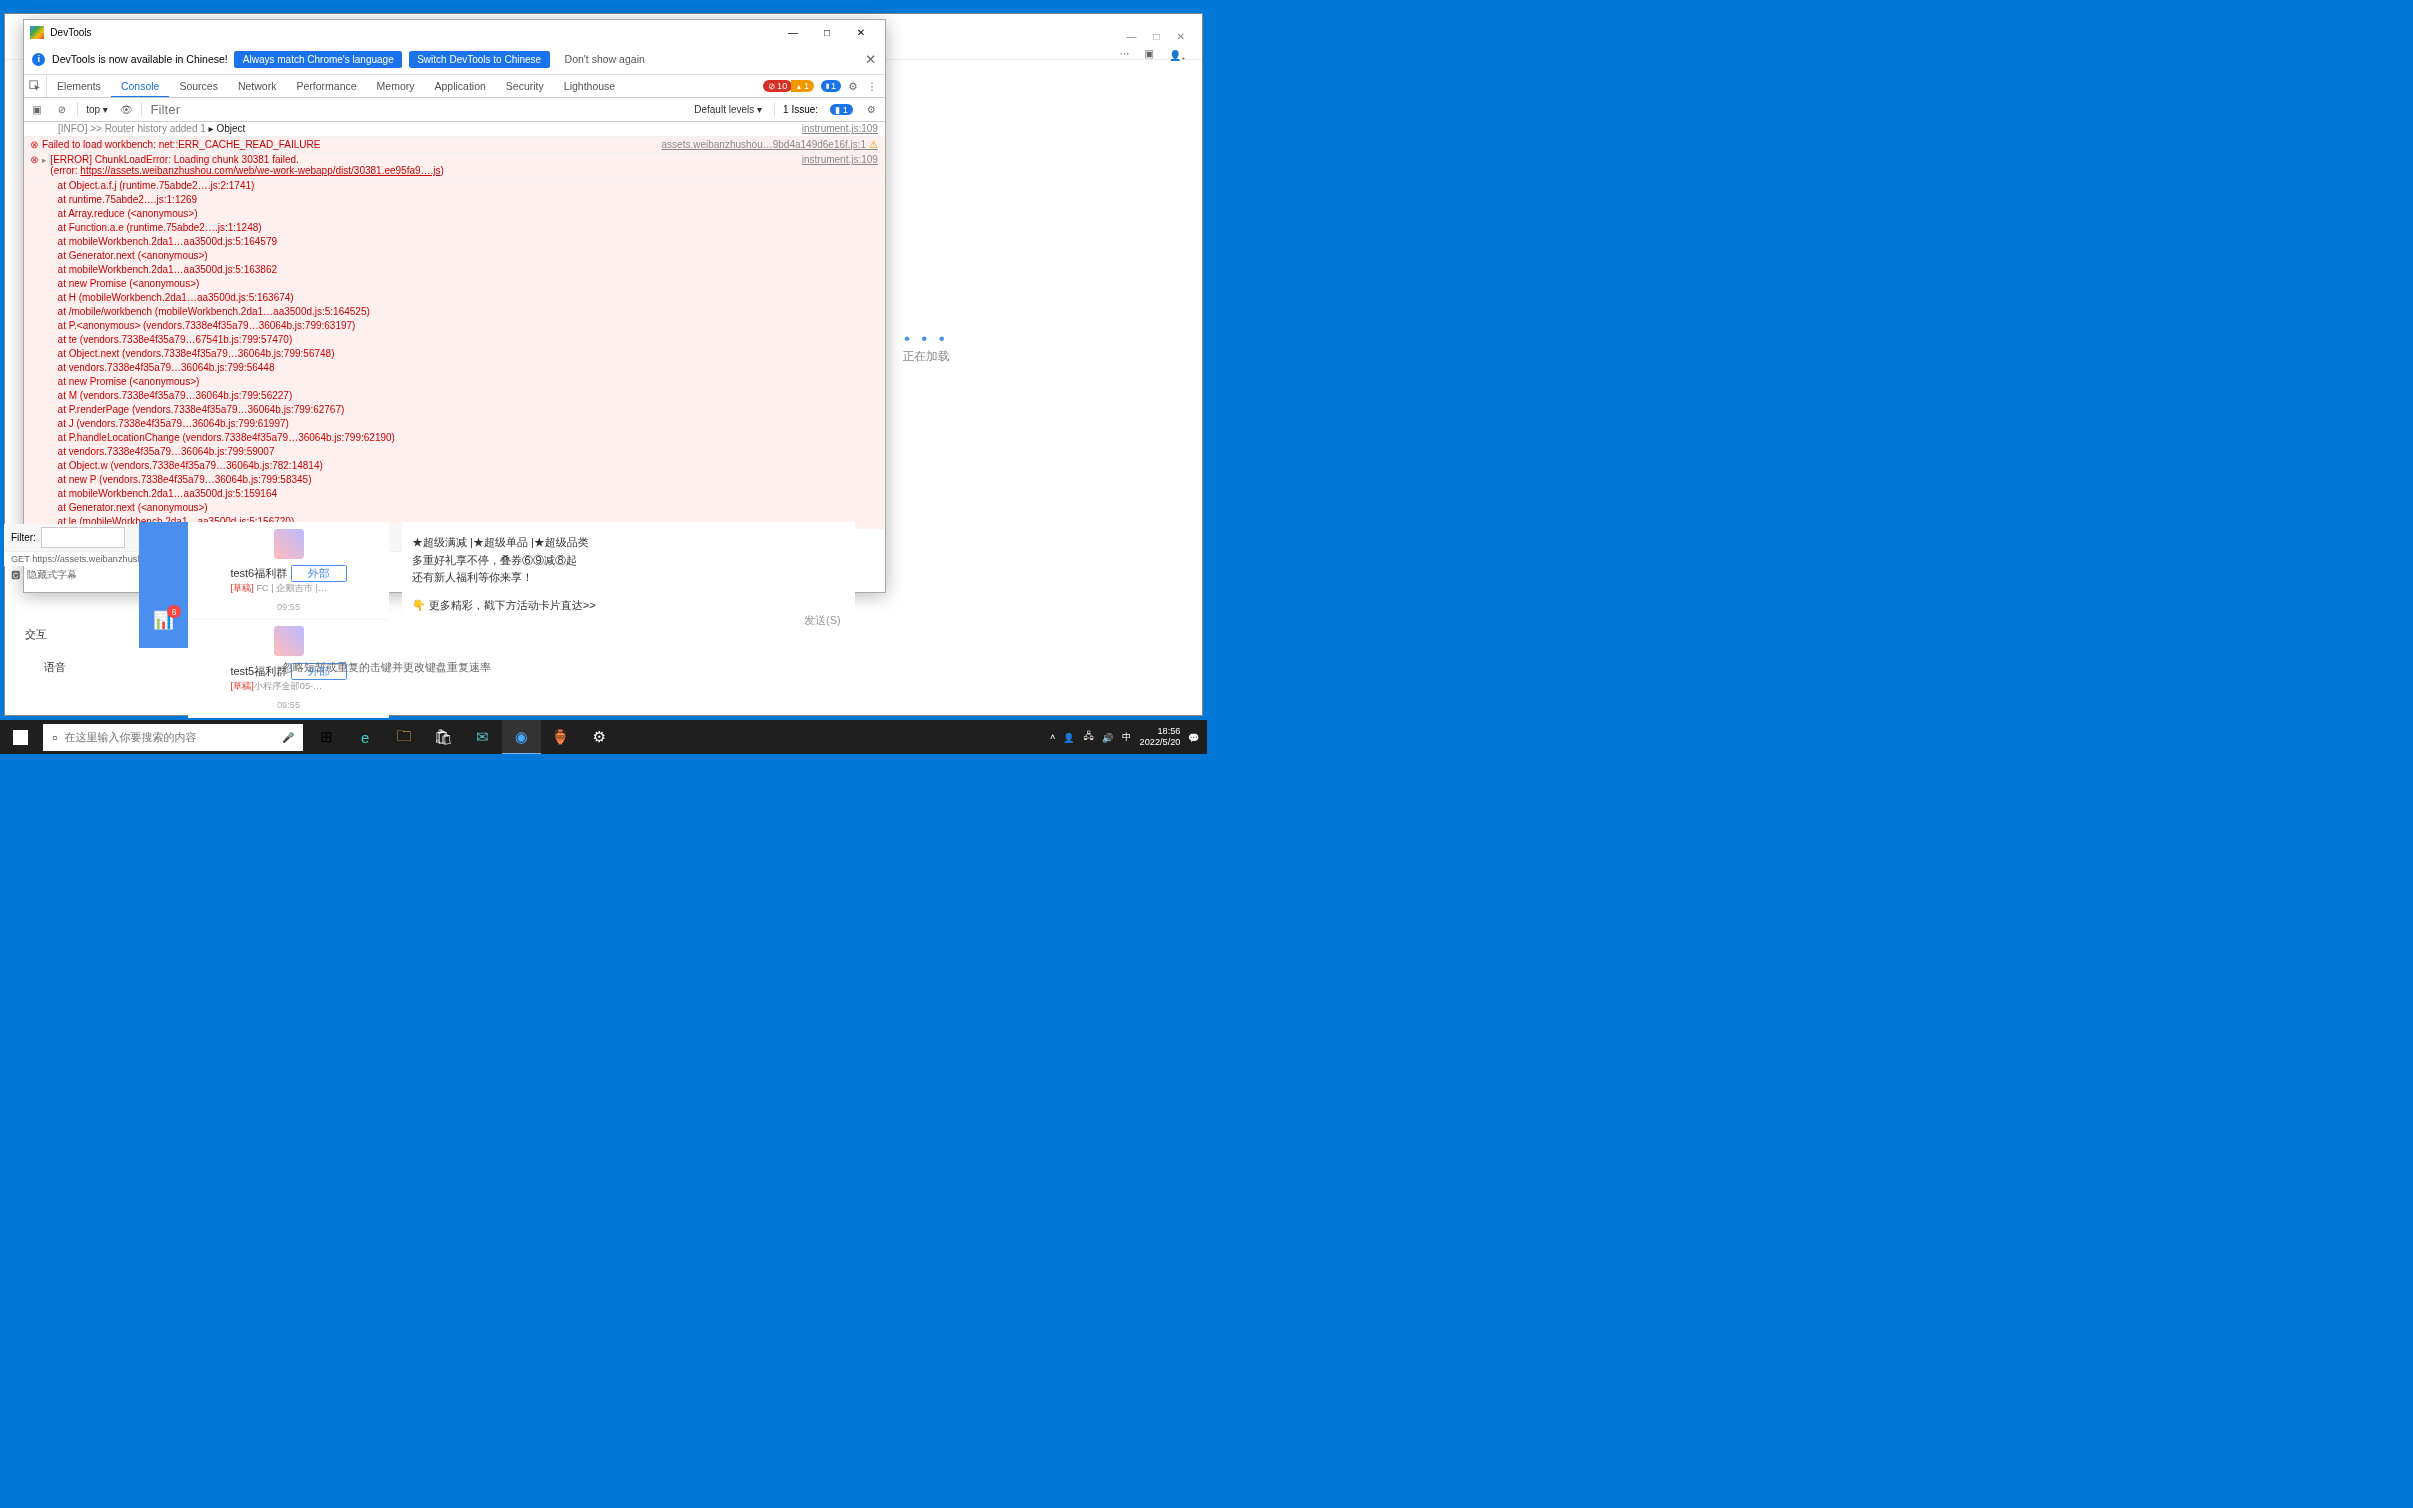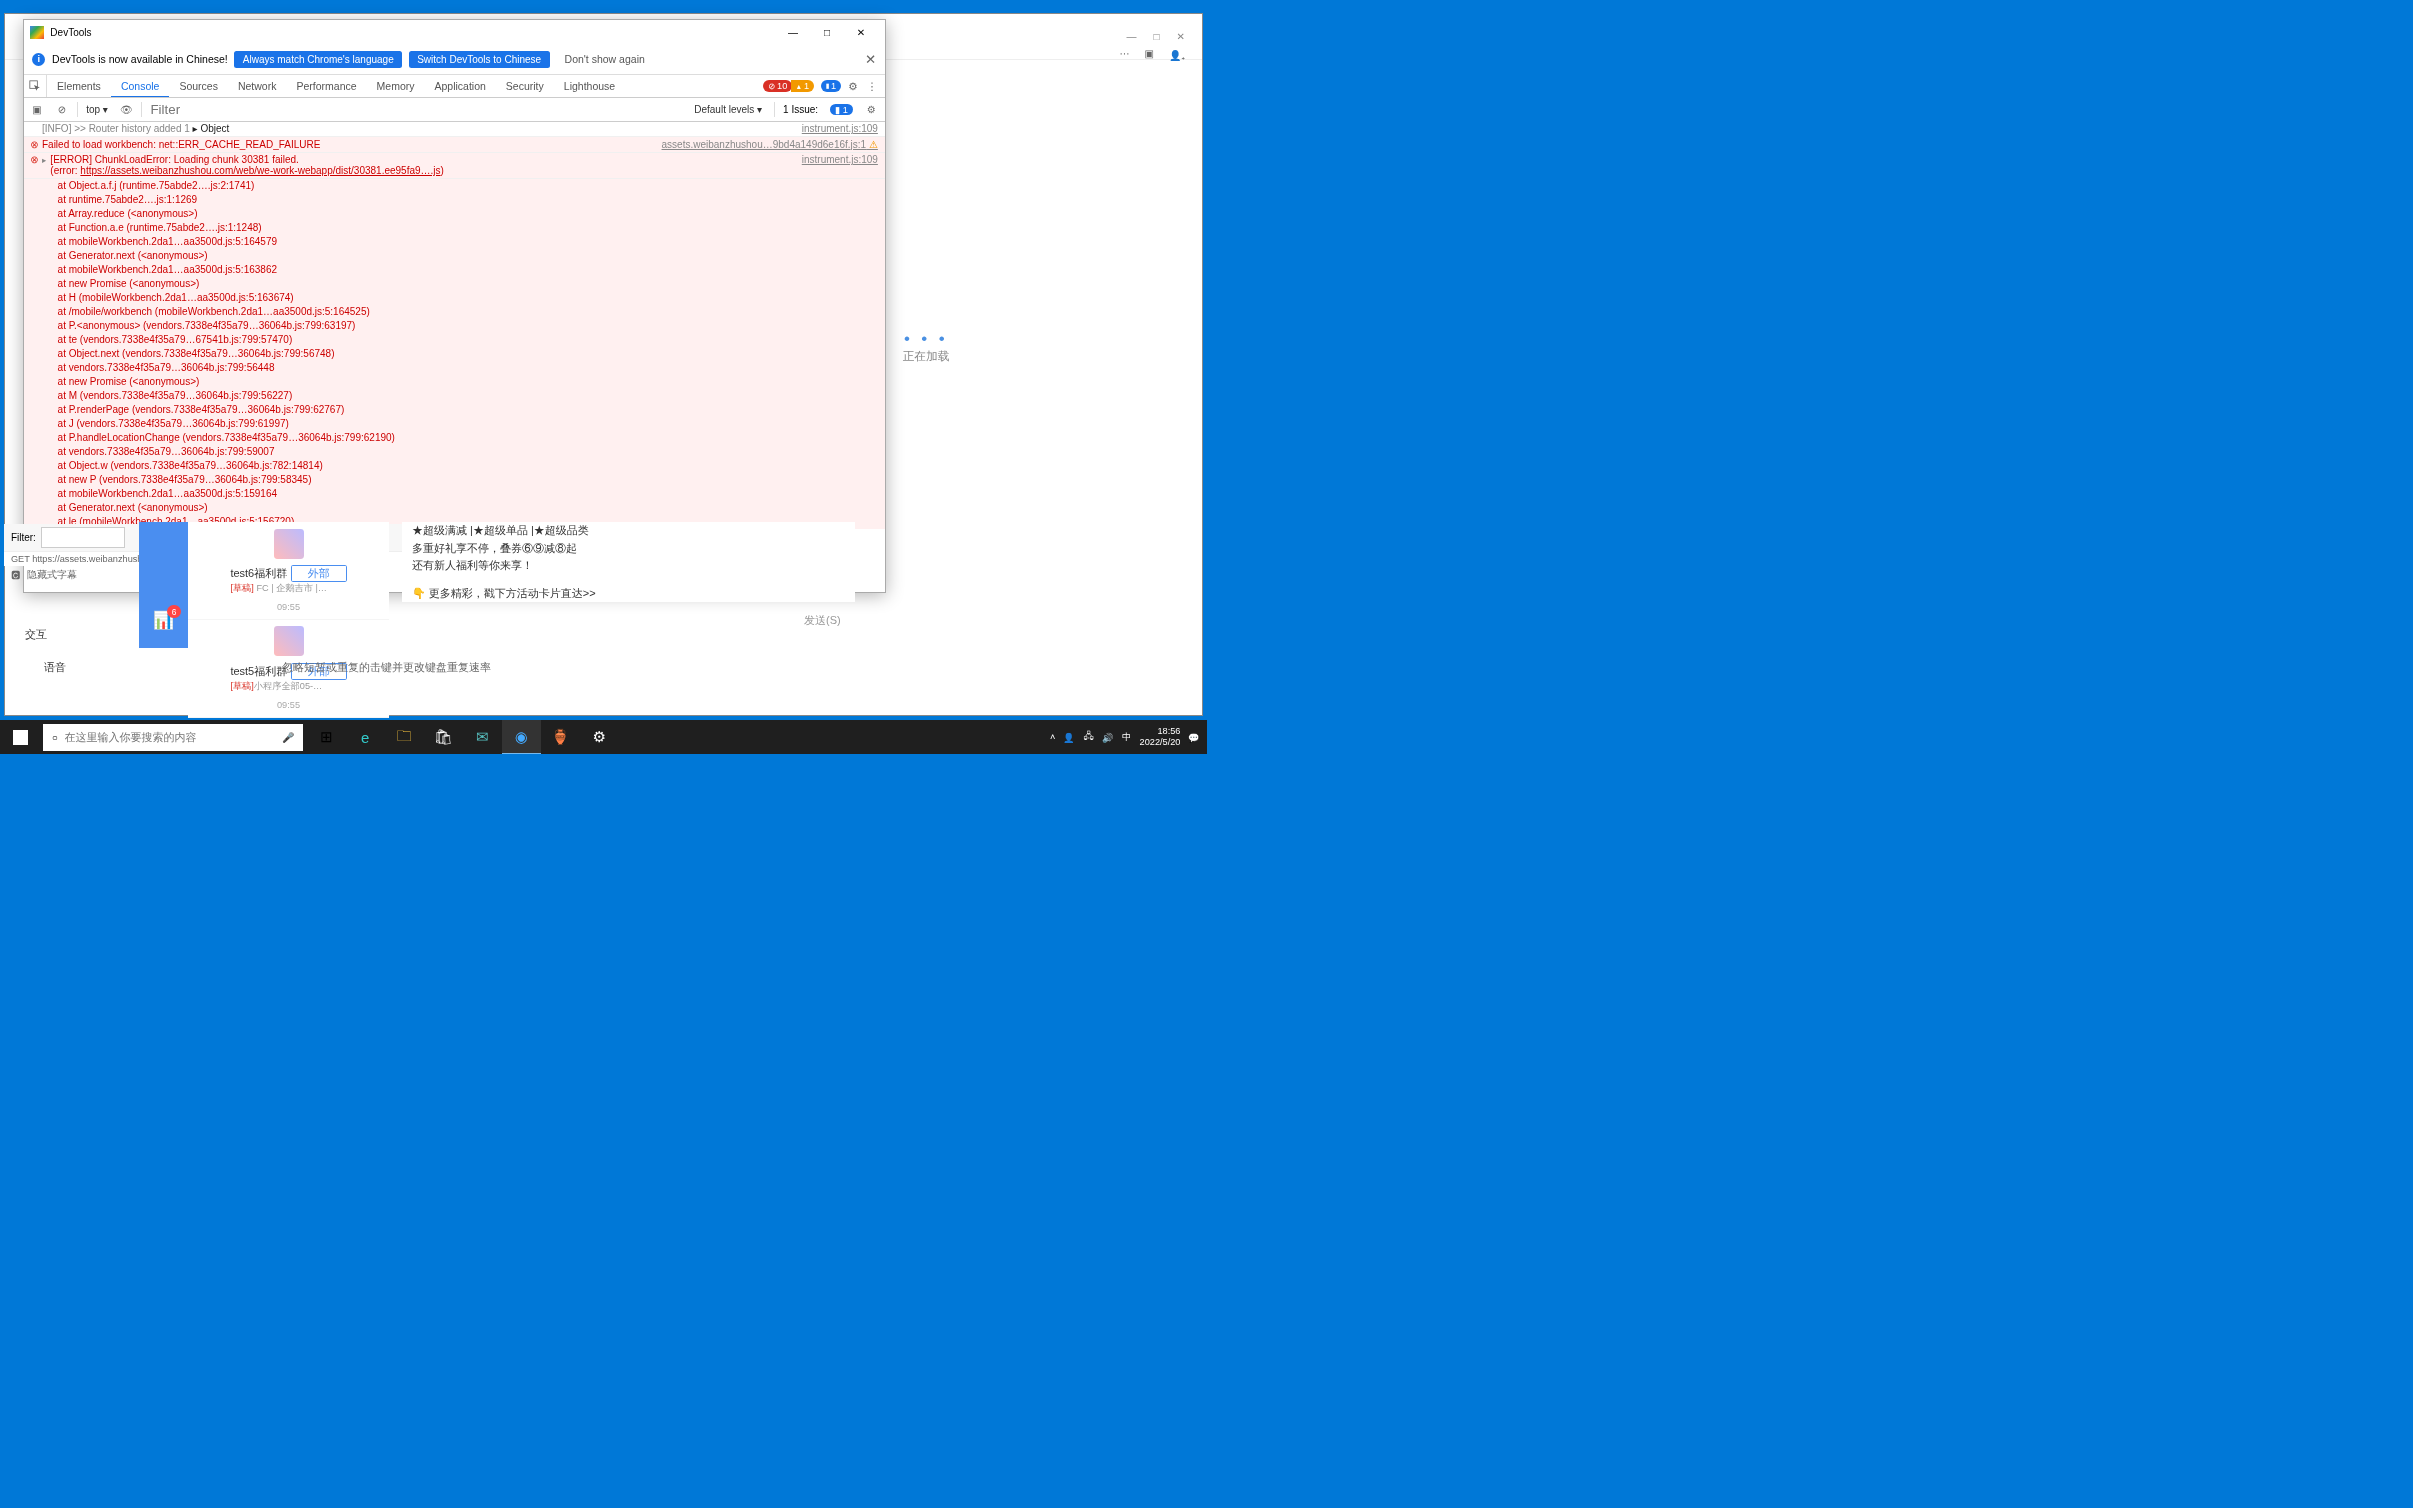--- a/index.html
+++ b/index.html
@@ -46,21 +46,21 @@
 .tb-btn { width: 20px; text-align: center; cursor: pointer; color: #666; }
 .tb-sep { width: 0.8px; height: 15px; background: #ddd; }
 .tb-select { cursor: pointer; color: #333; padding: 0 3.4px; }
 .tb-filter { flex: 1; border: none; outline: none; padding: 1.7px 3.4px; color: #999; }
 .tb-right { margin-left: auto; display: flex; align-items: center; gap: 8.4px; }
 .tb-issue { display: flex; gap: 12px; }
 .tb-issue .cnt { background: #1a73e8; color: #fff; border-radius: 6.7px; padding: 0 5px; font-size: 9.2px; }
 
 .dt-console { flex: 1; overflow: auto; font-family: Consolas, monospace; font-size: 10px; }
 .log-row { display: flex; padding: 1.7px 6.7px; border-bottom: 0.8px solid #f0f0f0; }
-.log-row.info { background: #fff; }
+.log-row.info { background: #fff; gap: 16px; }
 .log-row.err { background: #fff0f0; color: #c00; }
 .log-icon { width: 11.7px; flex-shrink: 0; }
 .log-icon.e { color: #d93025; }
 .log-icon.e::before { content: "⊗"; }
 .log-expand { width: 8.4px; color: #888; cursor: pointer; flex-shrink: 0; }
 .log-expand::before { content: "▸"; font-size: 8.4px; }
 .log-msg { flex: 1; white-space: pre-wrap; word-break: break-all; }
 .log-src { color: #888; text-decoration: underline; cursor: pointer; flex-shrink: 0; margin-left: 8.4px; }
 .log-src.warn-dot::after { content: " ⚠"; color: #f29900; text-decoration: none; }
 .stack { background: #fff0f0; color: #c00; font-family: Consolas, monospace; font-size: 10px; }
@@ -83,21 +83,21 @@
 .chat-list { position: absolute; top: 522px; left: 188px; width: 201px; background: #fff; }
 .chat-item { display: flex; align-items: center; padding: 6.7px; gap: 6.7px; border-bottom: 0.8px solid #f5f5f5; cursor: pointer; flex-direction: column; }
 .chat-avatar { width: 30px; height: 30px; background: linear-gradient(45deg,#fbb,#bbf); border-radius: 3.4px; flex-shrink: 0; }
 .chat-info { flex: 1; min-width: 0; }
 .chat-name { font-size: 11px; color: #333; display: flex; align-items: center; gap: 3.4px; }
 .chat-ext { font-size: 11px; color: #4a8ef0; border: 0.8px solid #4a8ef0; padding: 0 16px; border-radius: 1.7px; }
 .chat-preview { font-size: 9.2px; color: #999; white-space: nowrap; overflow: hidden; text-overflow: ellipsis; }
 .chat-draft { color: #d93025; }
 .chat-time { font-size: 9.2px; color: #aaa; }
 
-.chat-main { position: absolute; top: 522px; left: 402px; width: 453px; background: #fff; padding: 0 10px; font-size: 11px; color: #333; }
+.chat-main { position: absolute; top: 522px; left: 402px; width: 453px; background: #fff; padding: 12px 10px; font-size: 11px; color: #333; }
 .chat-main-line { line-height: 1.6; }
 .send-btn { position: absolute; top: 613px; left: 804px; color: #999; font-size: 11px; cursor: pointer; }
 
 .bottom-text { position: absolute; top: 660px; left: 282px; color: #666; font-size: 11px; }
 .interact-label { position: absolute; top: 627px; left: 25px; font-size: 11px; color: #333; }
 .voice-label { position: absolute; top: 660px; left: 44px; font-size: 11px; color: #333; }
 
 
 .taskbar { position: absolute; bottom: 0; left: 0; right: 0; height: 34px; background: #1f1f1f; display: flex; align-items: center; }
 .start-btn { width: 40px; height: 34px; display: flex; align-items: center; justify-content: center; cursor: pointer; }

